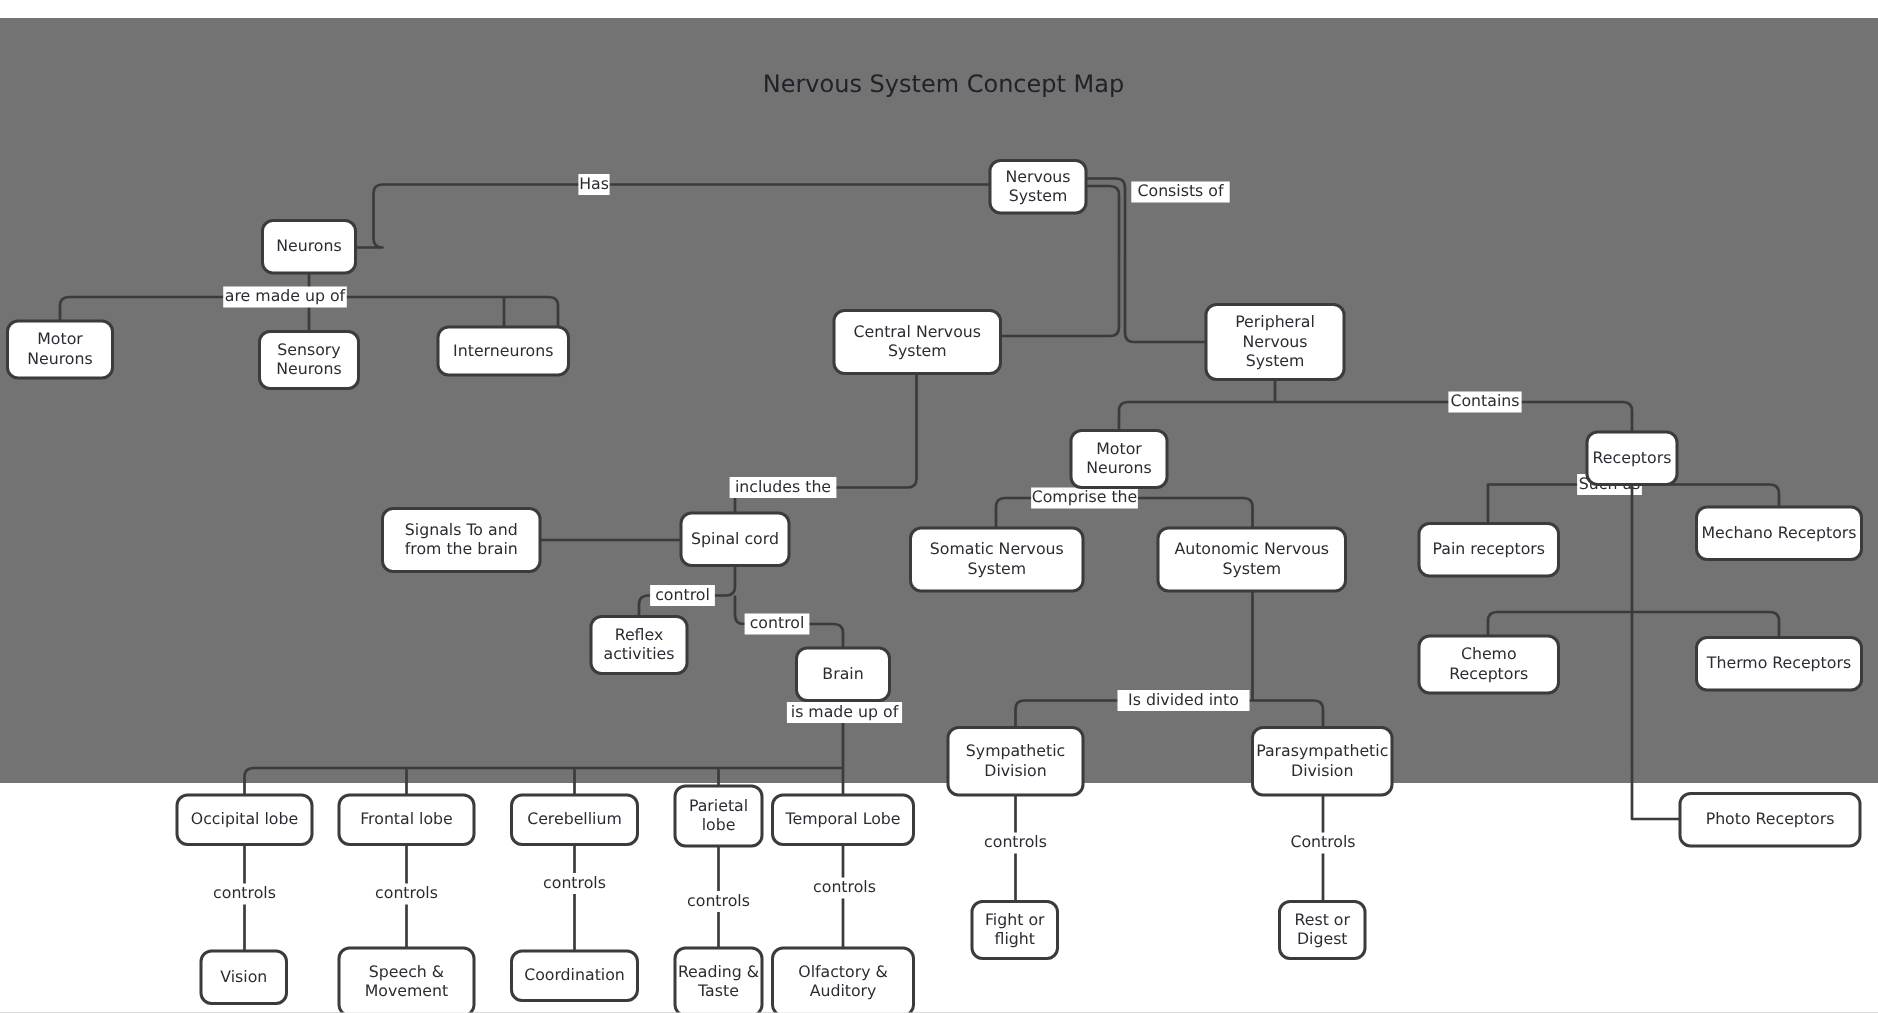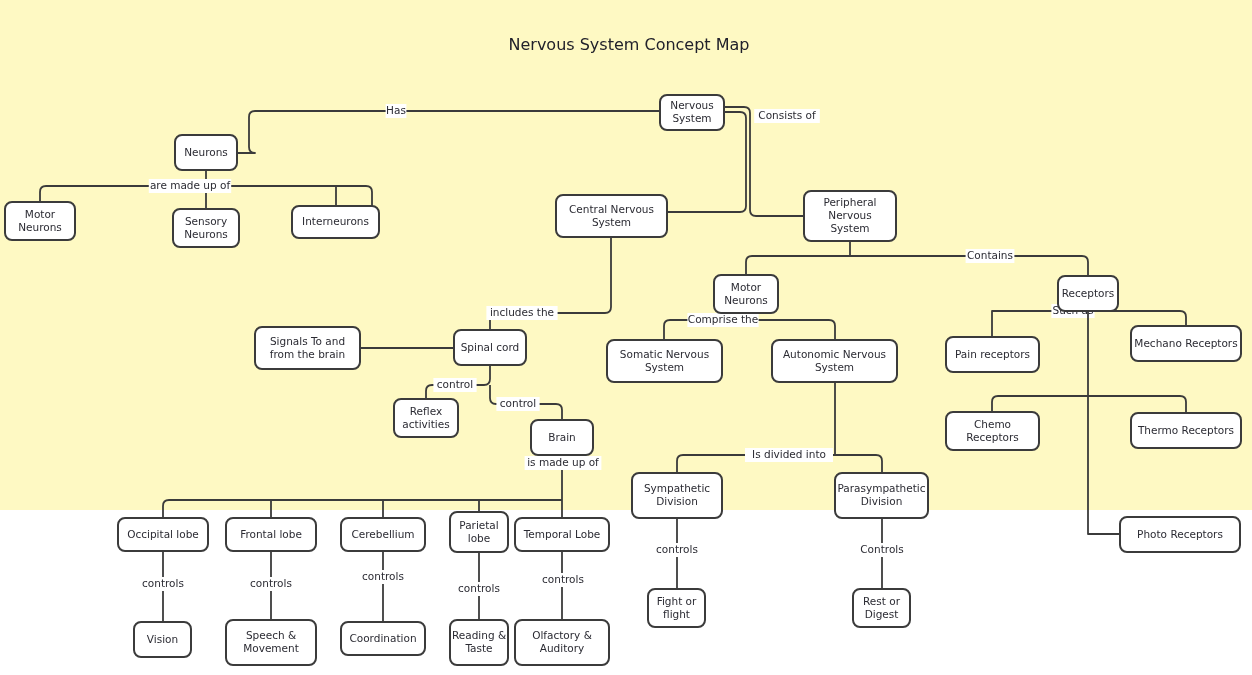--- a/index.html
+++ b/index.html
@@ -11,21 +11,22 @@
   body {
     font-family: "DejaVu Sans", sans-serif;
     width: 1252px;
     height: 675px;
     overflow: hidden;
   }
   #map-root {
     position: relative;
     width: 1252px;
     height: 510px;
-    background: #fef9c3;
+    background: #737373;
+    margin-top: 12px;
   }
   #map-svg {
     position: absolute;
     left: 0;
     top: 0;
     width: 1252px;
     height: 675px;
   }
   .edge-path {
     fill: none;

